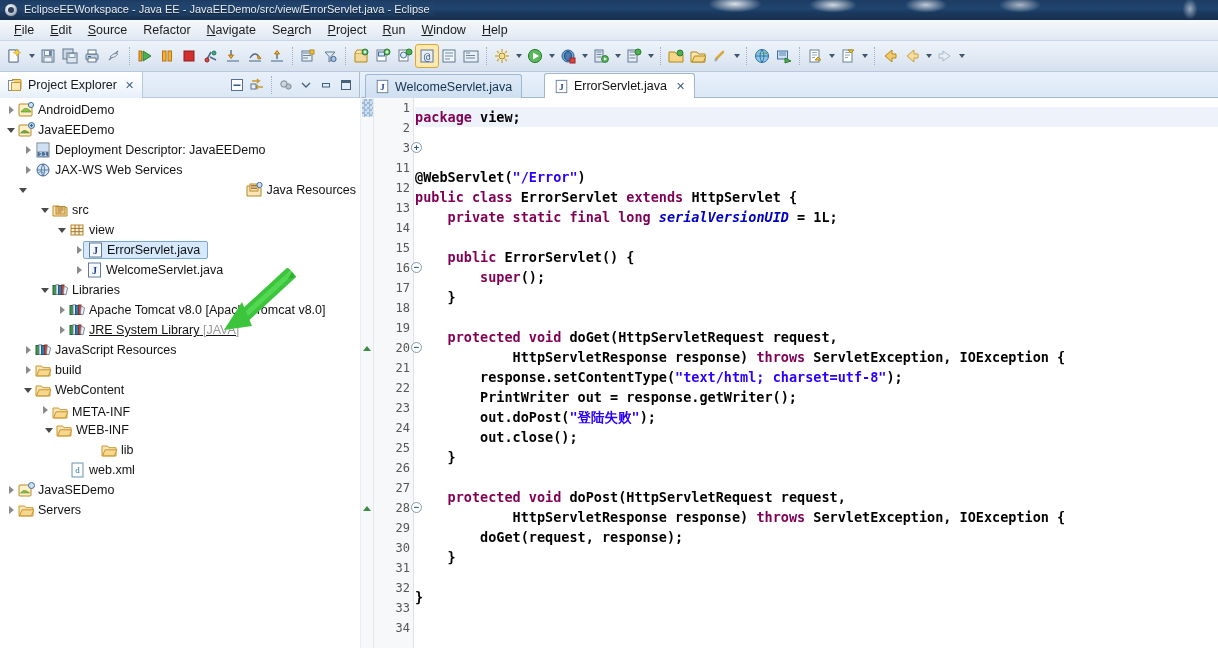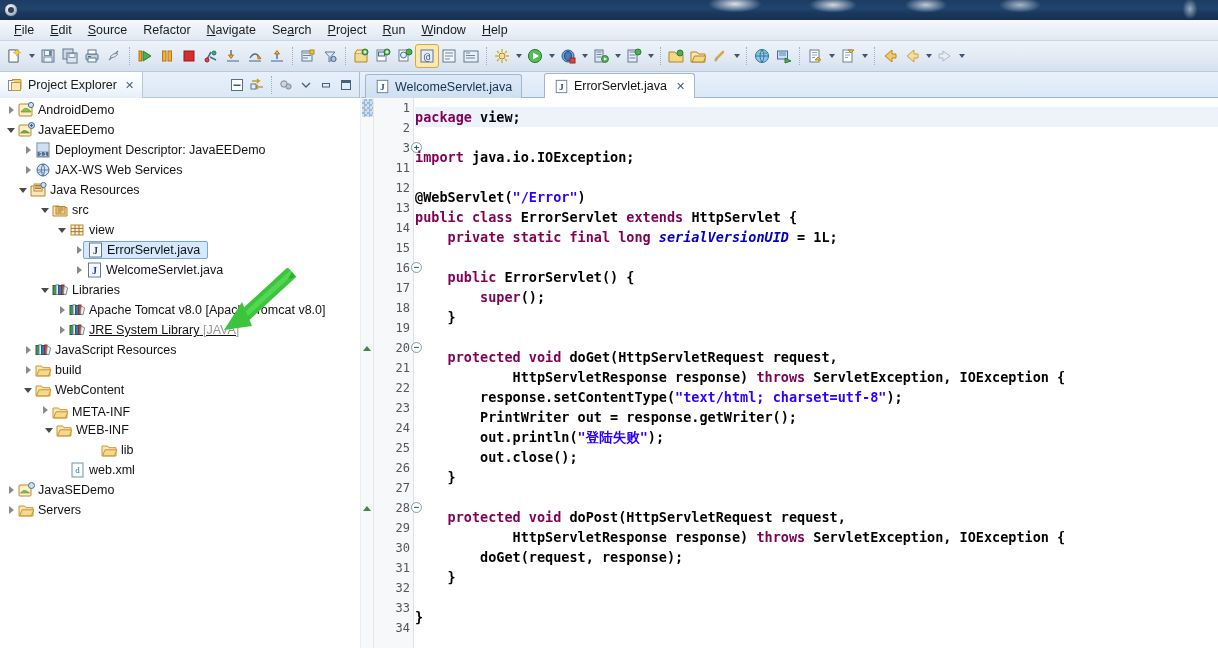--- a/index.html
+++ b/index.html
@@ -223,20 +223,21 @@
   .plain{ color:#000000; }
   .cjk  { color:#2a00ff; font-family:"DejaVu Sans","Liberation Sans",sans-serif; }
 </style>
 </head>
 <body>
 
 <div id="app">
 
   <div class="titlebar">
     <div class="title-ico"></div>
+    <div class="title-text">EclipseEEWorkspace - Java EE - JavaEEDemo/src/view/ErrorServlet.java - Eclipse</div>
   </div>
 
   <div class="menubar" id="menubar">
       <div class="menu-item"><span class="mn">F</span>ile</div>
       <div class="menu-item"><span class="mn">E</span>dit</div>
       <div class="menu-item"><span class="mn">S</span>ource</div>
       <div class="menu-item">Refactor</div>
       <div class="menu-item"><span class="mn">N</span>avigate</div>
       <div class="menu-item">Se<span class="mn">a</span>rch</div>
       <div class="menu-item"><span class="mn">P</span>roject</div>
@@ -662,21 +663,21 @@
             <span class="twisty closed"></span>
             <span class="selbox" style="display: flex; align-items: center;">
               <span class="ticon"><svg width="17" height="16" viewBox="0 0 17 16">
                   <circle cx="8" cy="8" r="6" fill="#d2e4f6" stroke="#46688f"></circle>
                   <path d="M2 8 h12 M8 2 q3.4 6 0 12 M8 2 q-3.4 6 0 12" fill="none" stroke="#46688f" stroke-width=".8"></path>
                   <path d="M3 11 q3 -3 6 0" stroke="#6f92b8" fill="none"></path>
                 </svg></span>
               <span class="rlabel">JAX-WS Web Services</span>
             </span>
           </div>
-          <div class="row" style="padding-left: 16px;">
+          <div class="row" style="padding-left: 16px; justify-content: space-between;">
             <span class="twisty open"></span>
             <span class="selbox" style="display: flex; align-items: center;">
               <span class="ticon"><svg width="17" height="16" viewBox="0 0 17 16">
                   <path d="M1 4 h6 l1.2 1.6 h6.8 v8.4 h-14z" fill="#fae6b8" stroke="#b8882a"></path>
                   <rect x="4" y="2" width="8" height="7" fill="#fde8b4" stroke="#b8882a"></rect>
                   <path d="M5 3.5 h6 M5 5 h6 M5 6.5 h6" stroke="#8b5c20" stroke-width=".8"></path>
                   <circle cx="13.5" cy="3" r="2.6" fill="#cfe0f2" stroke="#3e6f9f"></circle>
                 </svg></span>
               <span class="rlabel">Java Resources</span>
             </span>
@@ -921,35 +922,34 @@
             <div class="ln">29</div>
             <div class="ln">30</div>
             <div class="ln">31</div>
             <div class="ln">32</div>
             <div class="ln">33</div>
             <div class="ln">34</div>
           </div>
         <div class="ed-code" id="ed-code">
             <div class="codeline hl-line1"><span class="kw">package </span><span class="plain">view;</span></div>
             <div class="codeline">&nbsp;</div>
-            <div class="codeline"><span class="kw">import </span><span class="plain">java.io.IOException;</span></div>
             <div class="codeline">&nbsp;</div>
             <div class="codeline"><span class="plain">@WebServlet(</span><span class="str">"/Error"</span><span class="plain">)</span></div>
             <div class="codeline"><span class="kw">public class </span><span class="plain">ErrorServlet </span><span class="kw">extends </span><span class="plain">HttpServlet {</span></div>
             <div class="codeline"><span class="plain">    </span><span class="kw">private static final long </span><span class="fld">serialVersionUID</span><span class="plain"> = 1L;</span></div>
             <div class="codeline">&nbsp;</div>
             <div class="codeline"><span class="plain">    </span><span class="kw">public </span><span class="plain">ErrorServlet() {</span></div>
             <div class="codeline"><span class="plain">        </span><span class="kw">super</span><span class="plain">();</span></div>
             <div class="codeline"><span class="plain">    }</span></div>
             <div class="codeline">&nbsp;</div>
             <div class="codeline"><span class="plain">    </span><span class="kw">protected void </span><span class="plain">doGet(HttpServletRequest request,</span></div>
             <div class="codeline"><span class="plain">            HttpServletResponse response) </span><span class="kw">throws </span><span class="plain">ServletException, IOException {</span></div>
             <div class="codeline"><span class="plain">        response.setContentType(</span><span class="str">"text/html; charset=utf-8"</span><span class="plain">);</span></div>
             <div class="codeline"><span class="plain">        PrintWriter out = response.getWriter();</span></div>
-            <div class="codeline"><span class="plain">        out.println(</span><span class="str">"</span><span class="cjk">登陆失败</span><span class="str">"</span><span class="plain">);</span></div>
+            <div class="codeline"><span class="plain">        out.doPost(</span><span class="str">"</span><span class="cjk">登陆失败</span><span class="str">"</span><span class="plain">);</span></div>
             <div class="codeline"><span class="plain">        out.close();</span></div>
             <div class="codeline"><span class="plain">    }</span></div>
             <div class="codeline">&nbsp;</div>
             <div class="codeline"><span class="plain">    </span><span class="kw">protected void </span><span class="plain">doPost(HttpServletRequest request,</span></div>
             <div class="codeline"><span class="plain">            HttpServletResponse response) </span><span class="kw">throws </span><span class="plain">ServletException, IOException {</span></div>
             <div class="codeline"><span class="plain">        doGet(request, response);</span></div>
             <div class="codeline"><span class="plain">    }</span></div>
             <div class="codeline">&nbsp;</div>
             <div class="codeline"><span class="plain">}</span></div>
             <div class="codeline">&nbsp;</div>

